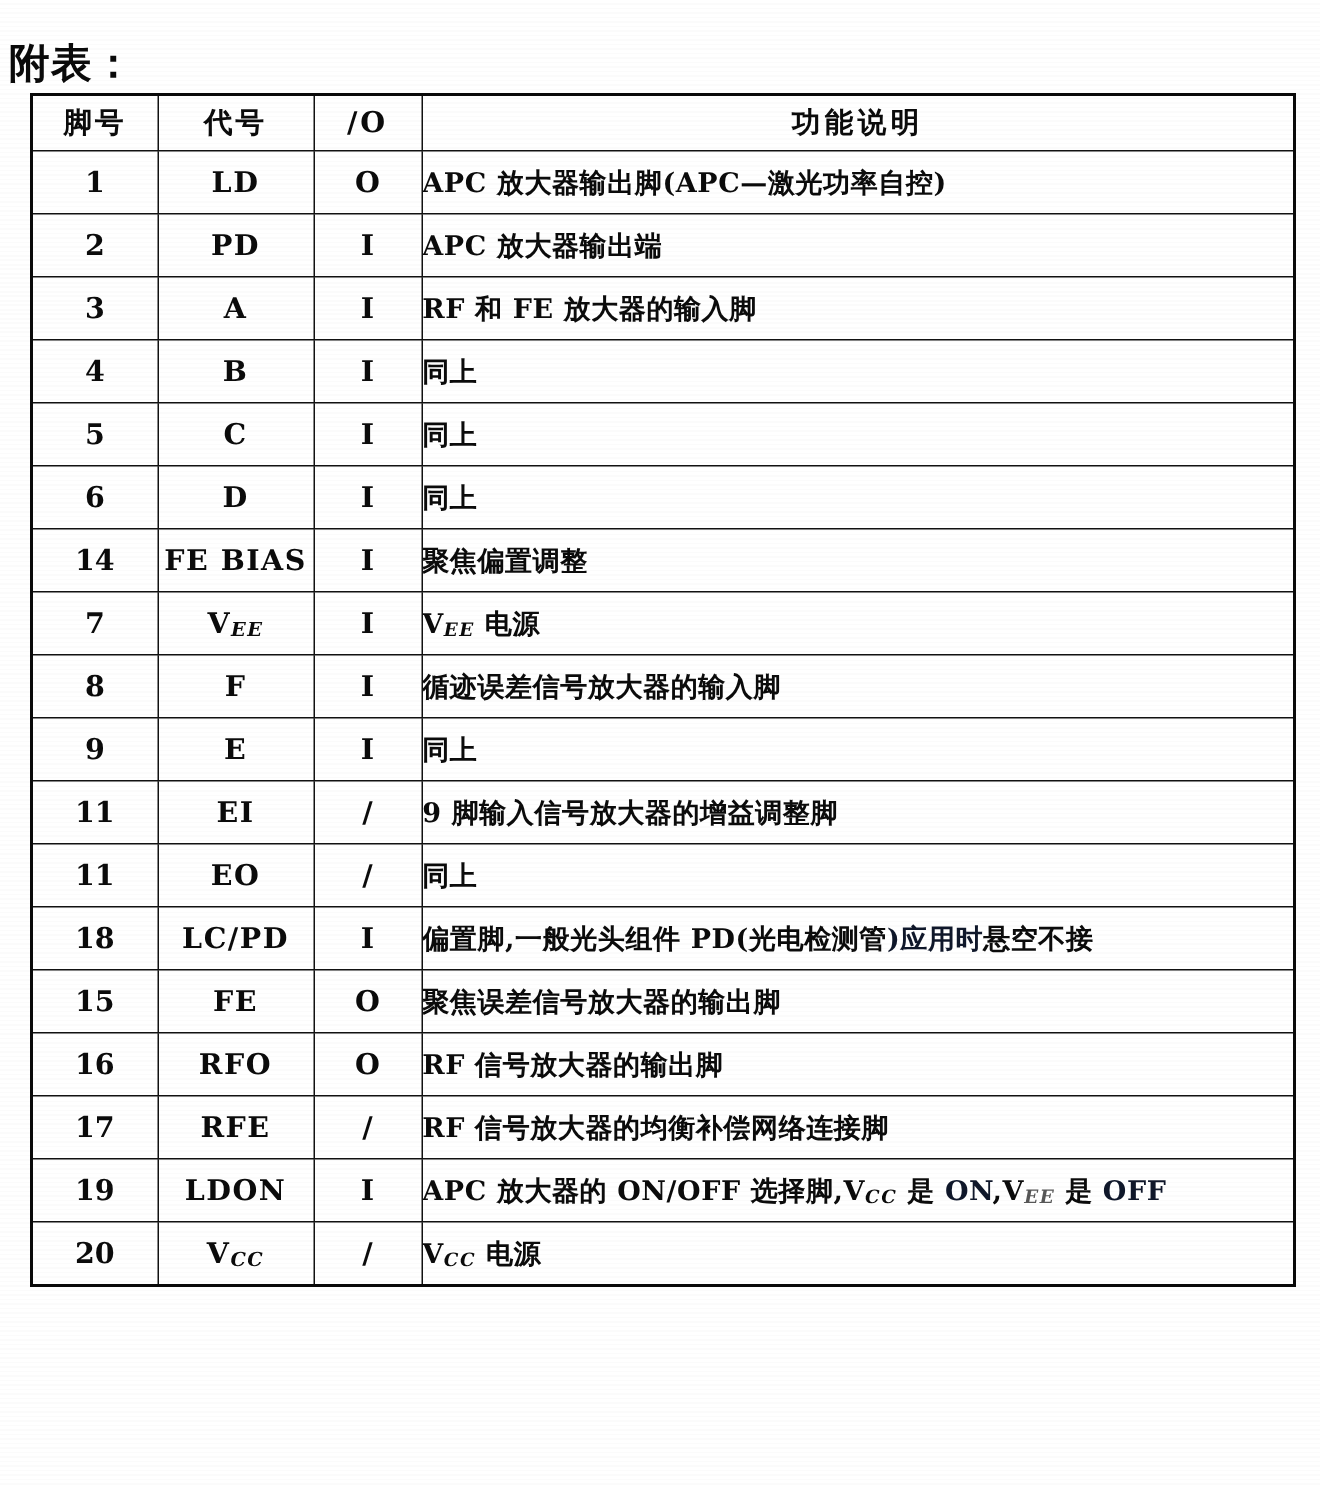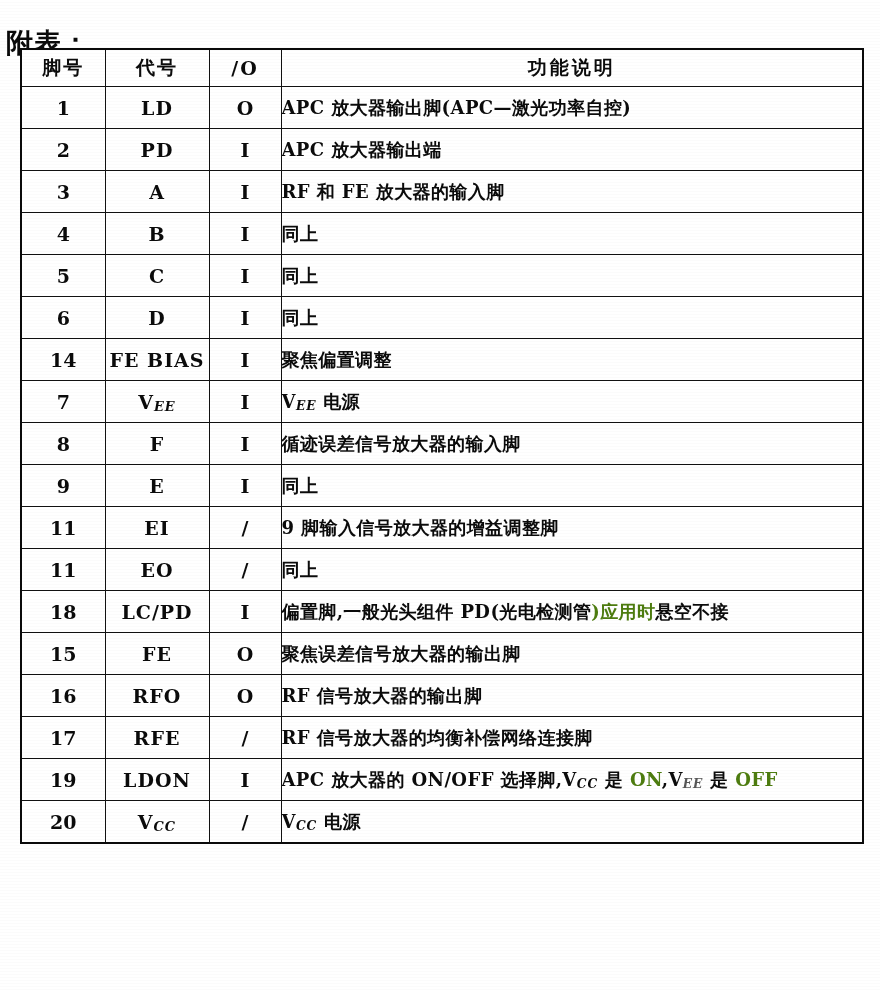--- a/index.html
+++ b/index.html
@@ -34,21 +34,21 @@
     line-height: 40px;
     font-family: "DejaVu Serif", "Liberation Serif", serif;
     color: #0a0a0a;
     margin-top: 21px;
   }
 
   
   .table-wrap {
     position: absolute;
     left: 20px;
-    top: 48px;
+    top: 62px;
     width: 842px;
     height: 911px;
   }
   table.pin-table {
     border-collapse: collapse;
     width: 842px;
     table-layout: fixed;
     background: #fff;
   }
   table.pin-table td, table.pin-table th {
@@ -90,21 +90,21 @@
   td.cell-desc {
     text-align: left;
     padding-left: 11px;
     font-size: 18px;
     letter-spacing: 0.4px;
     white-space: nowrap;
     overflow: hidden;
   }
 
   
-  .faded { color: #4d7c0f; }
+  .faded { color: #0f172a; }
   .faded2 { color: #565656; }
 
   
   .sub-sc {
     font-size: 0.68em;
     letter-spacing: 1px;
     vertical-align: baseline;
     position: relative;
     top: 2px;
     font-style: italic;

